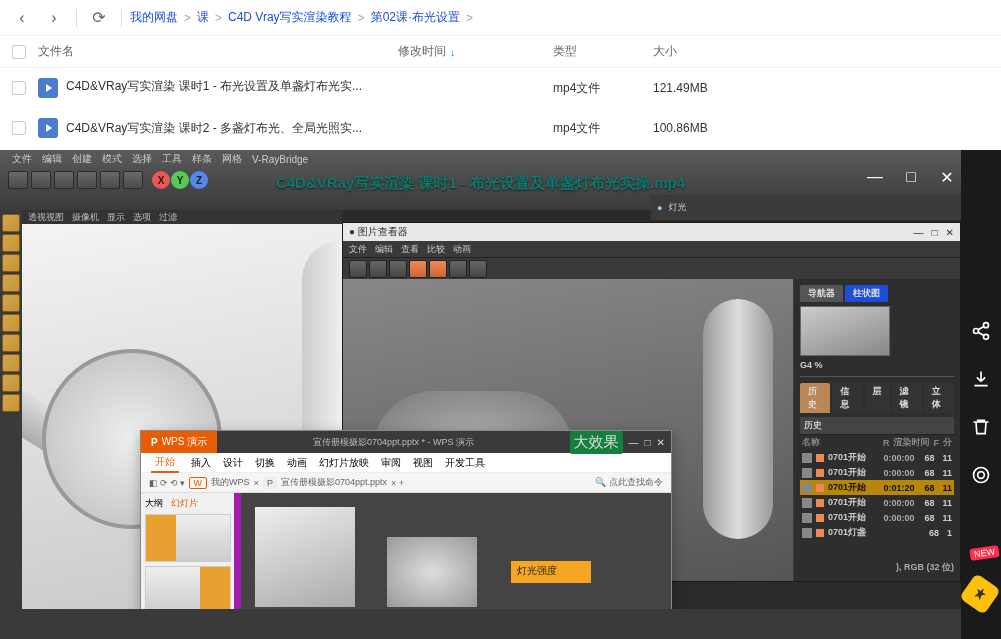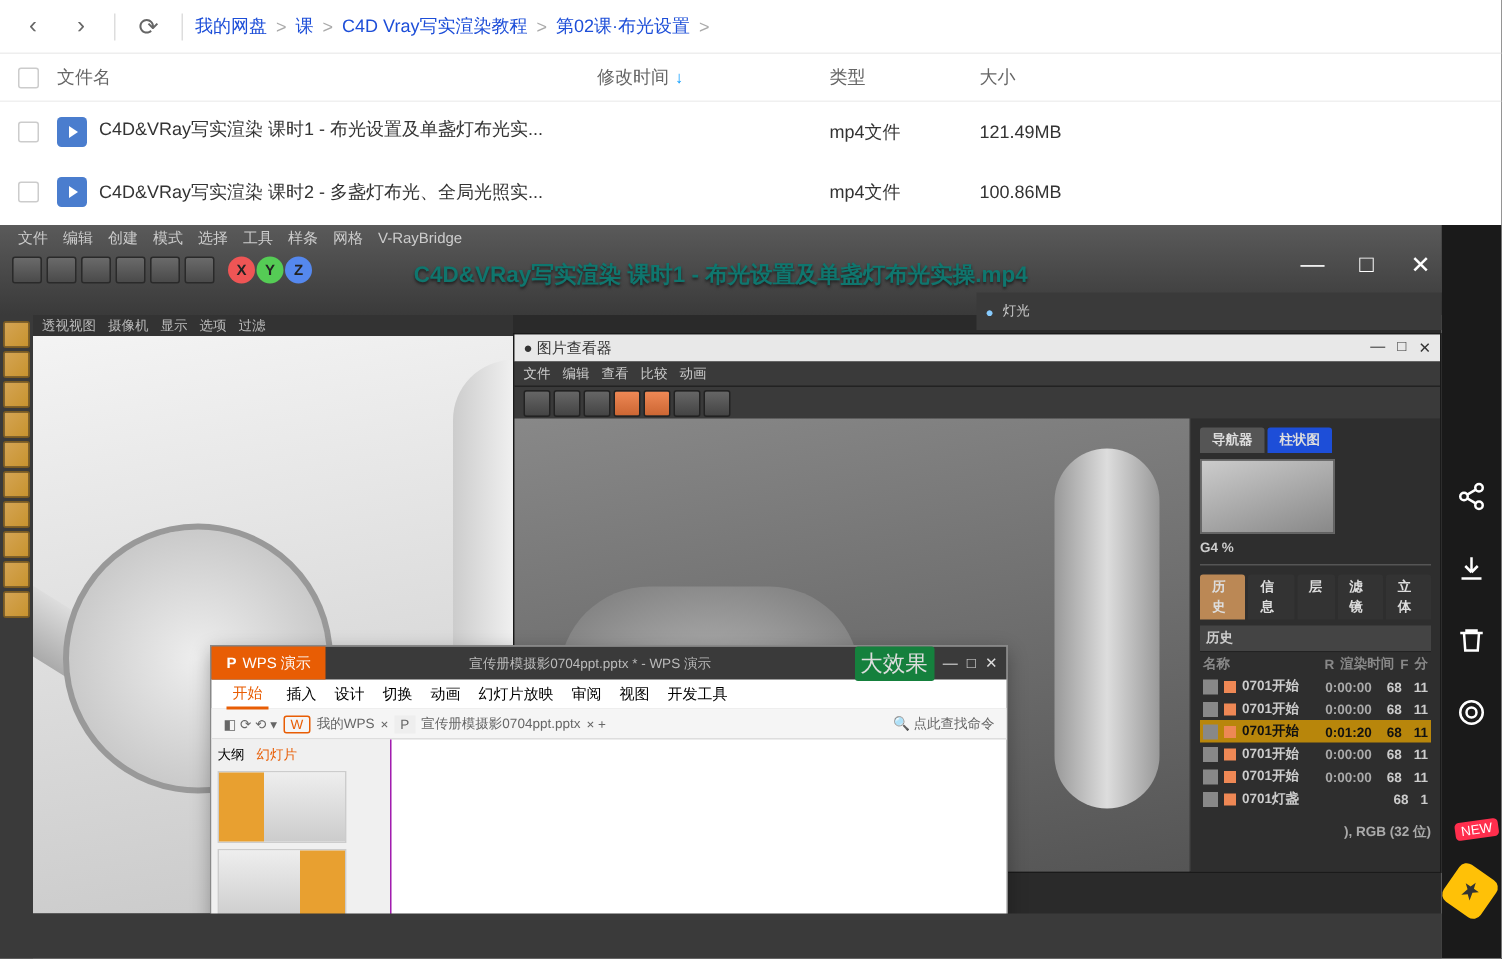--- a/index.html
+++ b/index.html
@@ -79,21 +79,21 @@
     
     
     .wps-win { position: absolute; top: 430px; left: 140px; width: 532px; height: 200px; background: #fff; border: 1px solid #888; box-shadow: 0 4px 12px rgba(0,0,0,0.3); }
     .wps-title { height: 22px; background: #3a3a3a; display: flex; align-items: center; font-size: 10px; color: #ddd; }
     .wps-tab { background: #e85d04; color: #fff; padding: 4px 10px; display: inline-flex; gap: 4px; align-items: center; }
     .wps-name { flex: 1; text-align: center; color: #bbb; font-size: 9px; }
     .wps-menu { height: 20px; display: flex; gap: 12px; padding: 0 10px; font-size: 10px; align-items: center; border-bottom: 1px solid #eee; }
     .wps-menu span:first-child { color: #e85d04; border-bottom: 2px solid #e85d04; padding: 2px 4px; }
     .wps-tools { height: 20px; background: #f5f5f5; border-bottom: 1px solid #ddd; display: flex; align-items: center; gap: 4px; padding: 0 8px; font-size: 9px; color: #666; }
     .wps-body { display: flex; height: 136px; }
-    .wps-thumbs { width: 120px; background: #f0f0f0; border-right: 1px solid #a21caf; overflow: hidden; padding: 4px; }
+    .wps-thumbs { width: 100px; background: #f0f0f0; border-right: 7px solid #a21caf; overflow: hidden; padding: 4px; }
     .slide-thumb { width: 86px; height: 48px; background: #fff; border: 1px solid #ccc; margin-bottom: 4px; display: flex; }
     .slide-thumb .yb { width: 30px; background: #e8a030; }
     .slide-thumb .gr { flex: 1; background: linear-gradient(#eee,#ccc); }
     .wps-slide { flex: 1; background: #444; display: flex; padding: 14px; gap: 12px; }
     .slide-left { width: 120px; }
     .slide-img { width: 100px; height: 100px; background: linear-gradient(160deg,#eee,#aaa); margin-bottom: 6px; }
     .slide-yellow-box { position: absolute; top: 68px; left: 270px; width: 80px; height: 22px; background: #f5a623; }
     .slide-txt { font-size: 10px; color: #eee; line-height: 1.4; }
     .slide-right { flex: 1; }
     .slide-img2 { width: 90px; height: 70px; background: radial-gradient(#ddd,#999); margin-top: 30px; }
@@ -325,21 +325,21 @@
         </div>
         <div class="hist-row">
           <div class="hist-chk"></div>
           <span style="background:#e85;width:8px;height:8px"></span>
           <span>0701灯盏</span>
           <span class="hist-time"></span>
           <span style="margin-left:6px">68</span>
           <span style="margin-left:4px">1</span>
         </div>
       </div>
-    <div style="position:absolute;bottom:20px;right:6px;font-size:9px;color:#aaa">), RGB (32 位)</div>
+    <div style="position:absolute;bottom:7px;right:6px;font-size:9px;color:#aaa">), RGB (32 位)</div>
   </div>
 </div>
 
 <div class="wps-win">
   <div class="wps-title">
     <div class="wps-tab">
         <span style="font-weight:bold">P</span>
         <span>WPS 演示</span>
       </div>
     <div class="wps-name">宣传册模摄影0704ppt.pptx * - WPS 演示</div>
@@ -377,20 +377,36 @@
       </div>
       <div class="slide-thumb">
           <div class="yb"></div>
           <div class="gr"></div>
         </div>
       <div class="slide-thumb">
           <div class="gr"></div>
           <div class="yb"></div>
         </div>
     </div>
+    <div class="wps-slide" style="position:relative">
+      <div class="slide-yellow-box">
+        <div style="font-size:10px;color:#222;padding:3px 6px">灯光强度</div>
+      </div>
+      <div class="slide-left">
+        <div class="slide-img"></div>
+        <div class="slide-txt">灯光强度</div>
+        <div class="slide-txt">1.改变灯光的强度。</div>
+
+      </div>
+      <div class="slide-right">
+        <div class="slide-img2"></div>
+        <div class="slide-txt" style="margin-top:6px">灯光衰减</div>
+        <div class="slide-txt">灯光由近到远衰减细致模拟。</div>
+      </div>
+    </div>
   </div>
 </div>
 
 <div class="c4d-bottombar"></div>
 
 <div class="video-title-bar">
   <div class="video-title">C4D&amp;VRay写实渲染  课时1 - 布光设置及单盏灯布光实操.mp4</div>
 </div>
 <div class="window-controls">
   <div class="win-ctrl">—</div>

